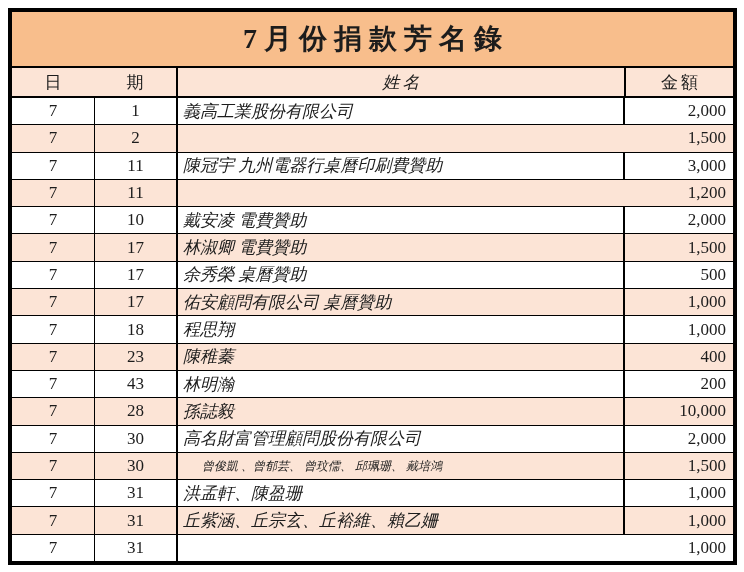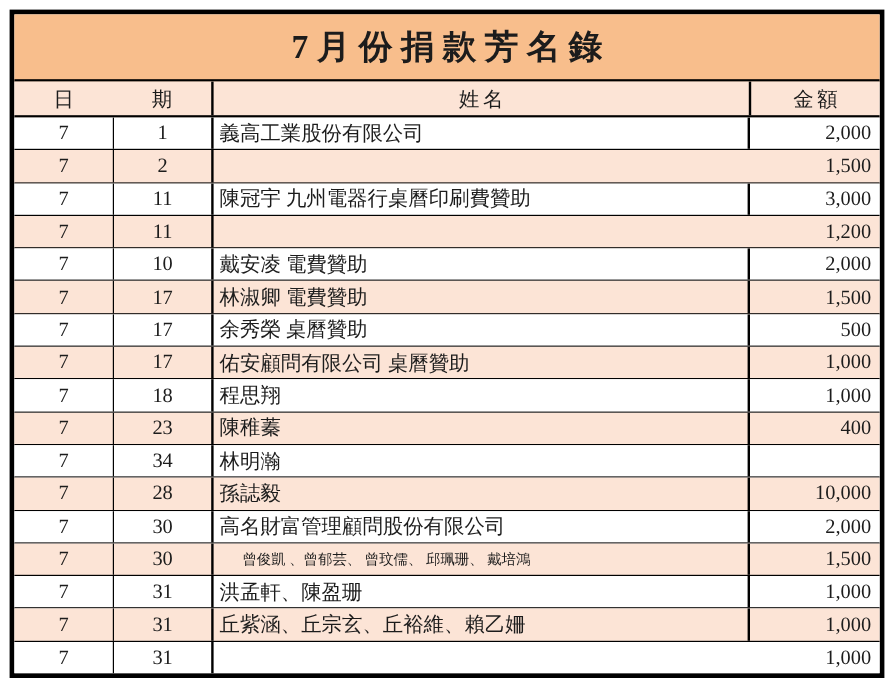--- a/index.html
+++ b/index.html
@@ -71,20 +71,21 @@
     align-items: center;
     justify-content: center;
   }
   .col-name-h {
     width: 448px;
     flex: 0 0 448px;
     border-right: 2px solid var(--border-color, #000);
     justify-content: center;
     letter-spacing: 3px;
     text-indent: 3px;
+    font-style: italic;
   }
   .col-amount-h {
     flex: 1;
     justify-content: center;
     letter-spacing: 3px;
     text-indent: 3px;
   }
   .tbody {
     flex: 1;
     display: flex;
@@ -112,20 +113,21 @@
     flex: 0 0 83px;
     border-right: 2px solid var(--border-color, #000);
     justify-content: center;
   }
   .col-name {
     width: 447px;
     flex: 0 0 447px;
     border-right: 2px solid var(--border-color, #000);
     justify-content: flex-start;
     padding-left: 5px;
+    font-style: italic;
   }
   .col-amount {
     flex: 1;
     justify-content: flex-end;
     padding-right: 7px;
   }
 </style>
 </head>
 <body>
 
@@ -207,22 +209,23 @@
 
   <div class="trow">
     <div class="cell col-month">7</div>
     <div class="cell col-day">23</div>
     <div class="cell col-name">陳稚蓁</div>
     <div class="cell col-amount">400</div>
   </div>
 
   <div class="trow">
     <div class="cell col-month">7</div>
-    <div class="cell col-day">34</div>
+    <div class="cell col-day">43</div>
     <div class="cell col-name">林明瀚</div>
+    <div class="cell col-amount">200</div>
   </div>
 
   <div class="trow">
     <div class="cell col-month">7</div>
     <div class="cell col-day">28</div>
     <div class="cell col-name">孫誌毅</div>
     <div class="cell col-amount">10,000</div>
   </div>
 
   <div class="trow">

